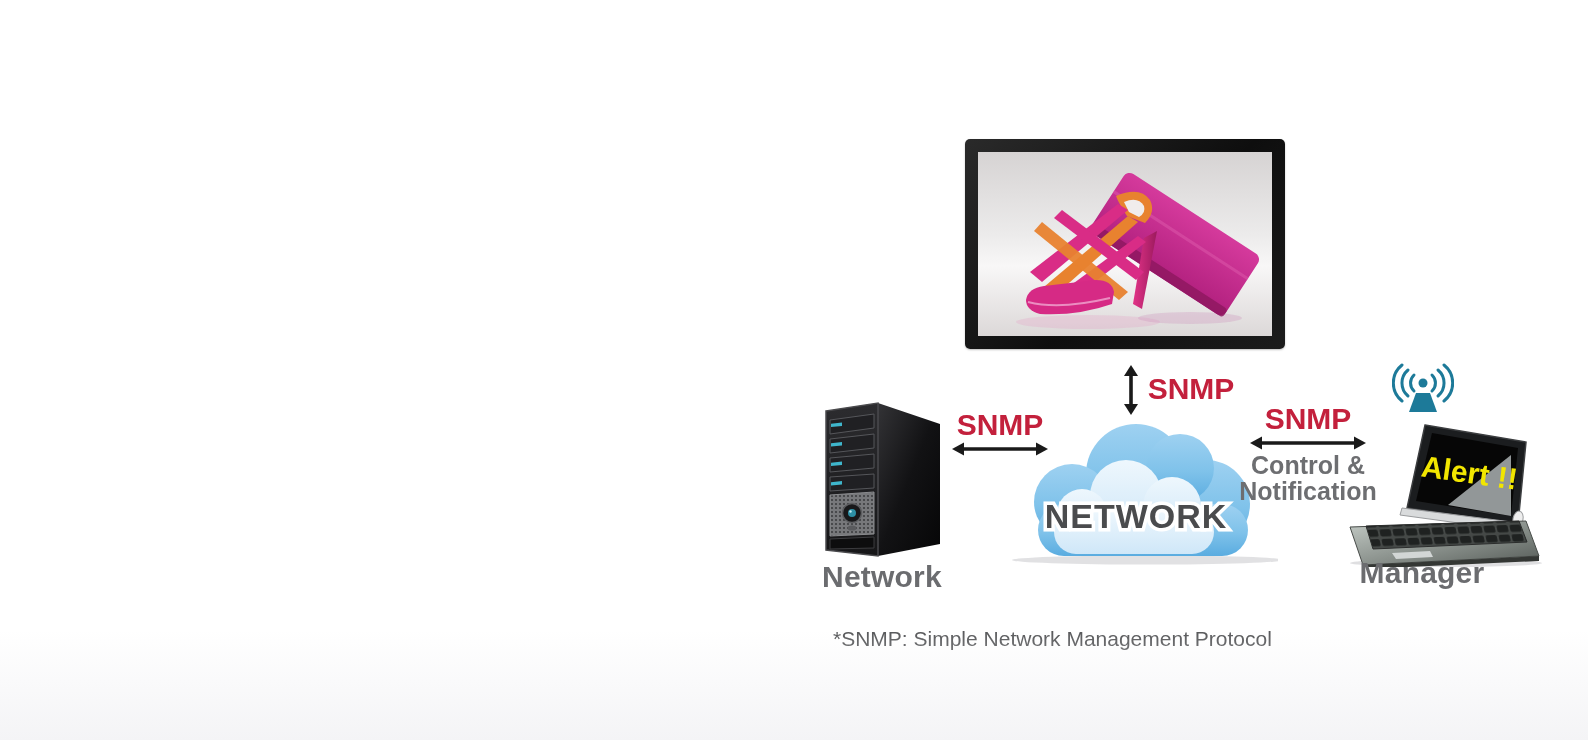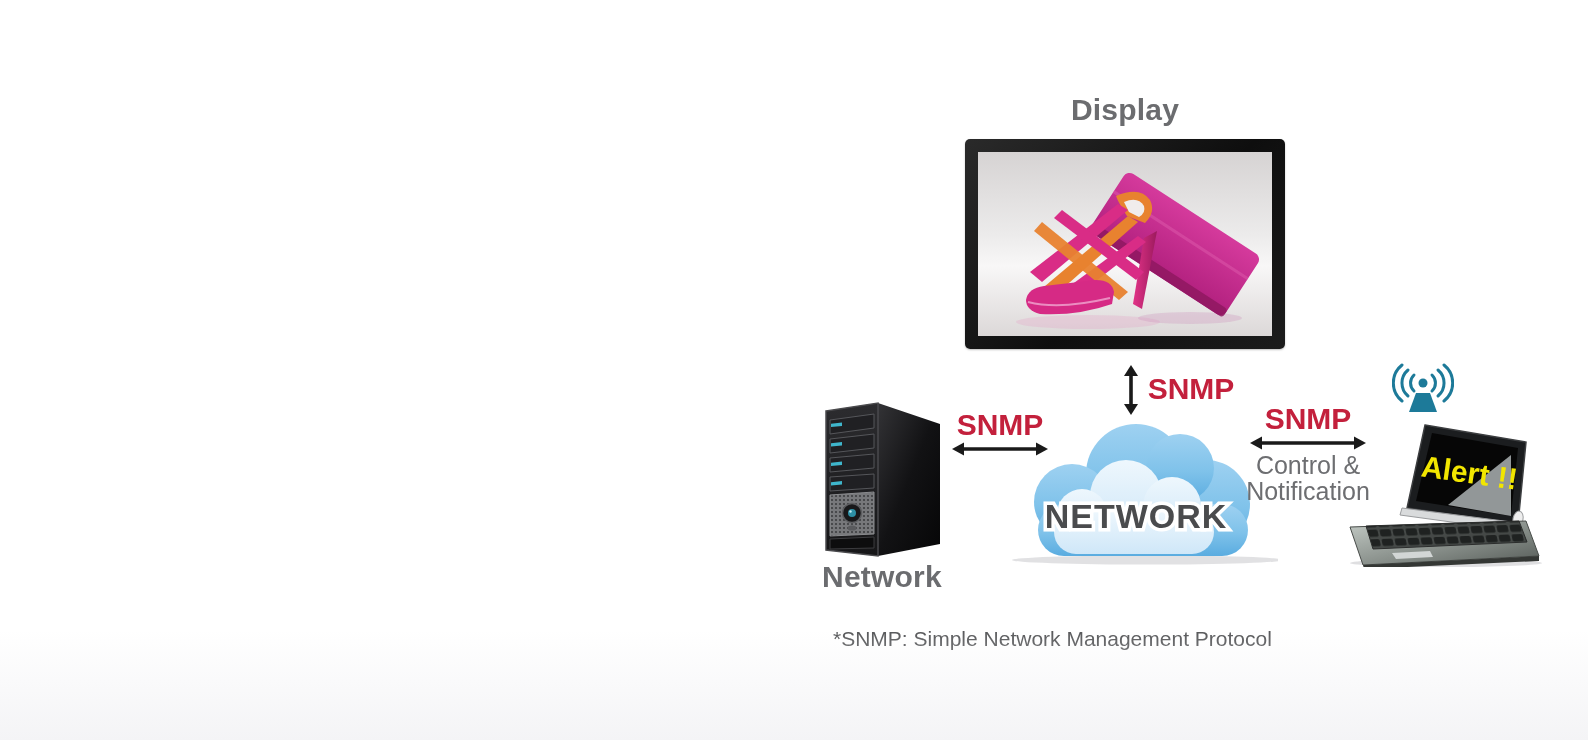--- a/index.html
+++ b/index.html
@@ -36,21 +36,21 @@
     text-align: center;
     color: #c3203c;
     font-weight: 600;
     font-size: 30px;
   }
 
   .control-label {
     position: absolute;
     text-align: center;
     color: #6d6e71;
-    font-weight: 400;
+    font-weight: 700;
     font-size: 25px;
     line-height: 26px;
   }
 
   .footnote {
     position: absolute;
     left: 833px;
     top: 627px;
     font-size: 21px;
     color: #565759;
@@ -74,21 +74,20 @@
     overflow: hidden;
   }
 
   .abs { position: absolute; }
 </style>
 </head>
 <body>
 
 <div class="stage">
 
-  <div class="node-label" style="left:965px; top:93px; width:320px;">Display</div>
 
   <div class="monitor">
     <div class="monitor-screen">
       <svg width="294" height="184" viewBox="0 0 294 184">
         <defs>
           <linearGradient id="scrGrad" x1="0" y1="0" x2="0" y2="1">
             <stop offset="0" stop-color="#d6d3d3"></stop>
             <stop offset="0.45" stop-color="#ecebeb"></stop>
             <stop offset="0.62" stop-color="#f8f7f7"></stop>
             <stop offset="1" stop-color="#dcd8d8"></stop>
@@ -267,17 +266,18 @@
     <ellipse cx="178" cy="104" rx="5" ry="8" fill="#eeeeee" stroke="#9a9c9e" stroke-width="1" transform="rotate(12 178 104)"></ellipse>
 
     <polygon points="10,112 186,106 199,141 23,150" fill="url(#deckGrad)" stroke="#474b48" stroke-width="1"></polygon>
 
     <polygon points="26,111 179,106 187,127 33,134" fill="url(#keys)" stroke="#2b2d2c" stroke-width="1"></polygon>
 
     <polygon points="52,138 90,136 93,142 56,144" fill="#d2d6d5"></polygon>
 
     <polygon points="23,150 199,141 199,146 24,154" fill="#343734"></polygon>
   </svg>
+  <div class="node-label" style="left:1332px; top:556px; width:180px;">Manager</div>
 
   <div class="footnote">*SNMP: Simple Network Management Protocol</div>
 
   <div class="footer-fade"></div>
 </div>
 
 </body></html>

